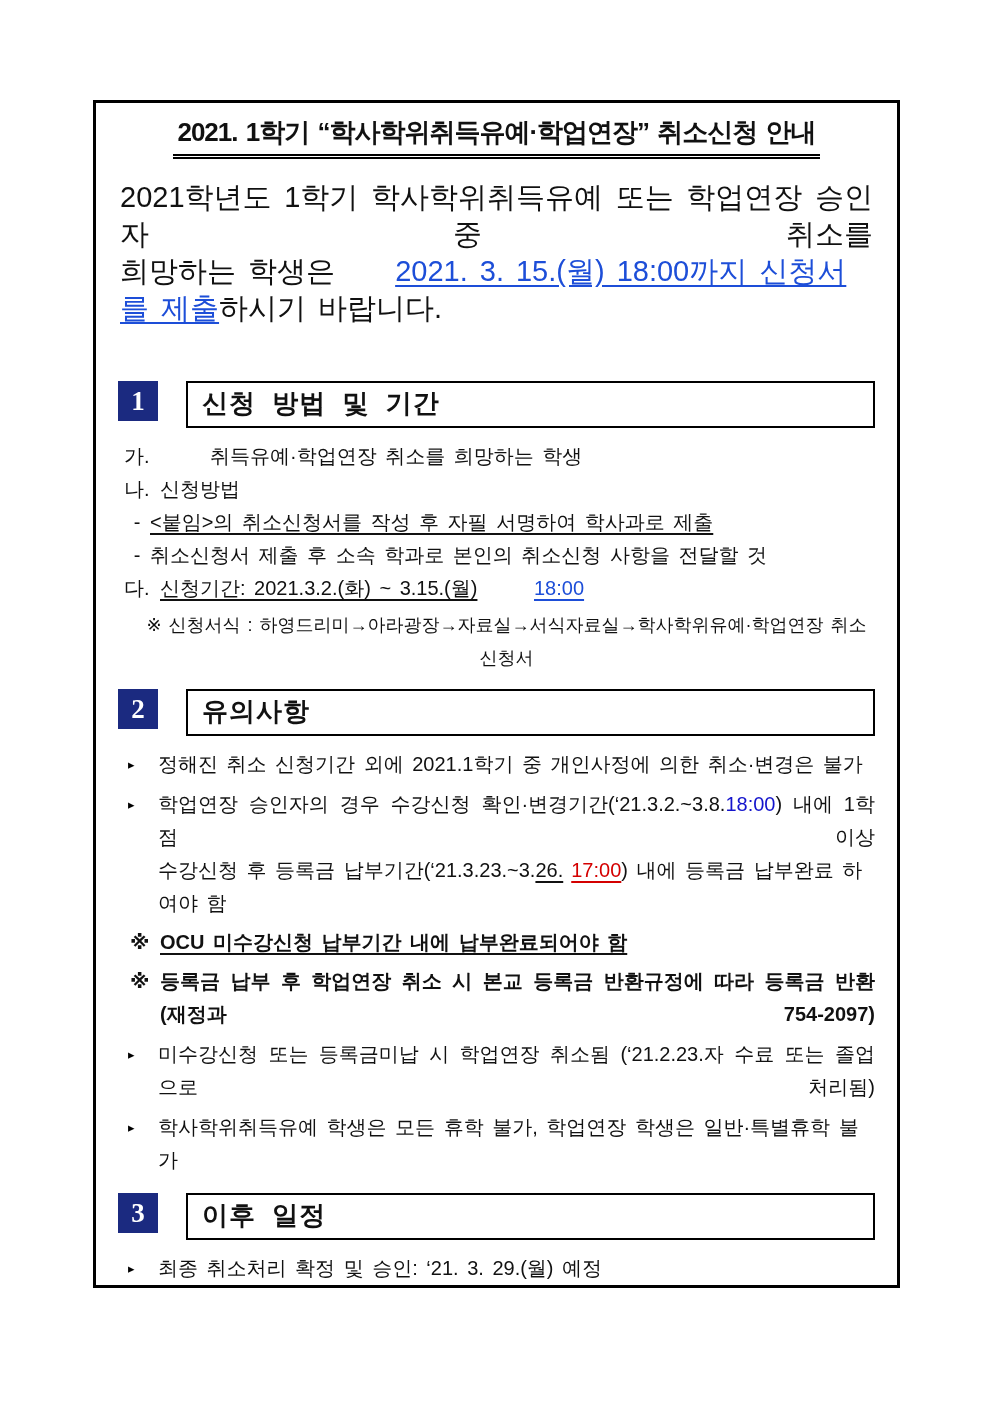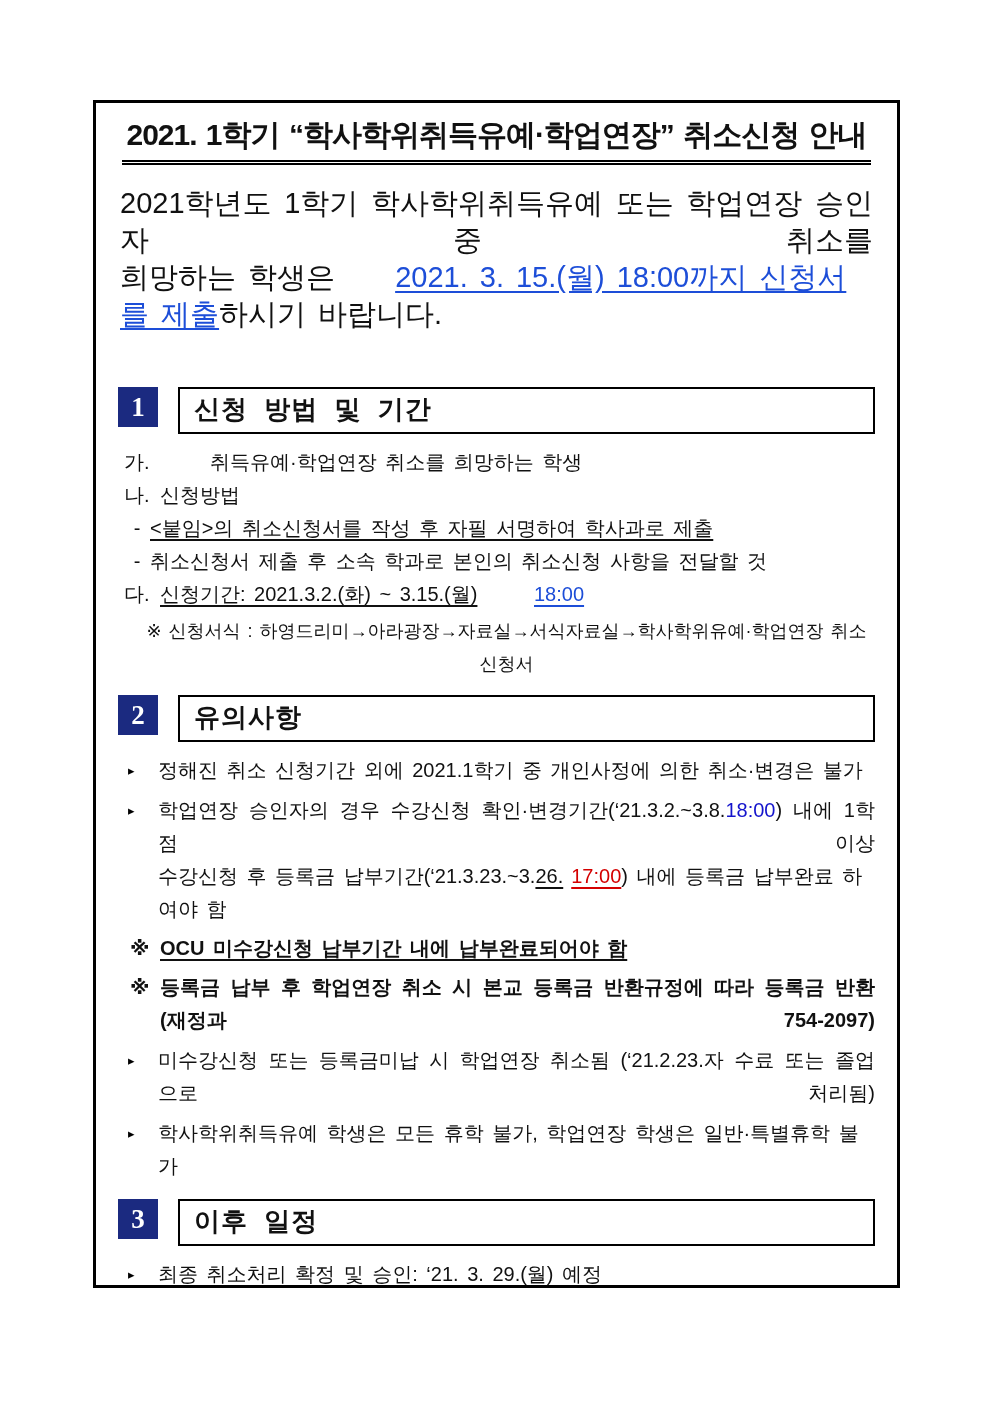--- a/index.html
+++ b/index.html
@@ -3,35 +3,35 @@
 <meta charset="utf-8">
 <style>
   html,body{margin:0;padding:0;background:#fff;}
   .page{position:relative;width:992px;height:1403px;background:#fff;overflow:hidden;
         font-family:"Liberation Sans","DejaVu Sans",sans-serif;color:#111;}
   .doc{position:absolute;left:93px;top:100px;width:807px;height:1188px;
        border:3px solid #000;box-sizing:border-box;padding:10px 20px 0 20px;overflow:hidden;}
 
   
   .title-wrap{text-align:center;margin-top:2px;}
-  .title-text{display:inline-block;font-size:30px;font-weight:800;letter-spacing:-1px;
+  .title-text{display:inline-block;font-size:26px;font-weight:800;letter-spacing:-1px;
               word-spacing:2px;border-bottom:5px double #000;padding:0 4px 4px;}
 
   
   .intro{margin:20px 4px 0;font-size:29px;line-height:37px;word-spacing:4px;}
   .just{text-align:justify;text-align-last:justify;}
   .block{display:block;}
   .blue-link{color:#1d4ed8;text-decoration:underline;text-underline-offset:4px;margin-left:48px;}
 
   
   .sec{display:flex;align-items:stretch;margin:0 2px;}
   .sec-num{width:40px;height:40px;flex:none;background:#1b2a80;color:#fff;
            font-family:"Liberation Serif","DejaVu Serif",serif;font-size:27px;font-weight:700;
            display:flex;align-items:center;justify-content:center;}
-  .sec-box{flex:1;margin-left:20px;border:2px solid #000;font-size:26px;font-weight:700;
+  .sec-box{flex:1;margin-left:28px;border:2px solid #000;font-size:26px;font-weight:700;
            letter-spacing:1px;word-spacing:8px;padding:3px 14px 5px;box-sizing:border-box;}
   .sec1{margin-top:54px;} .sec2{margin-top:14px;} .sec3{margin-top:16px;}
 
   
   .s-body{margin:12px 2px 0 8px;font-size:20px;line-height:33px;word-spacing:3px;}
   .row{display:flex;}
   .lbl{flex:none;width:36px;}
   .txt{flex:1;min-width:0;}
   .indent2{padding-left:50px;}
   .dashrow .lbl{width:26px;text-align:center;}

